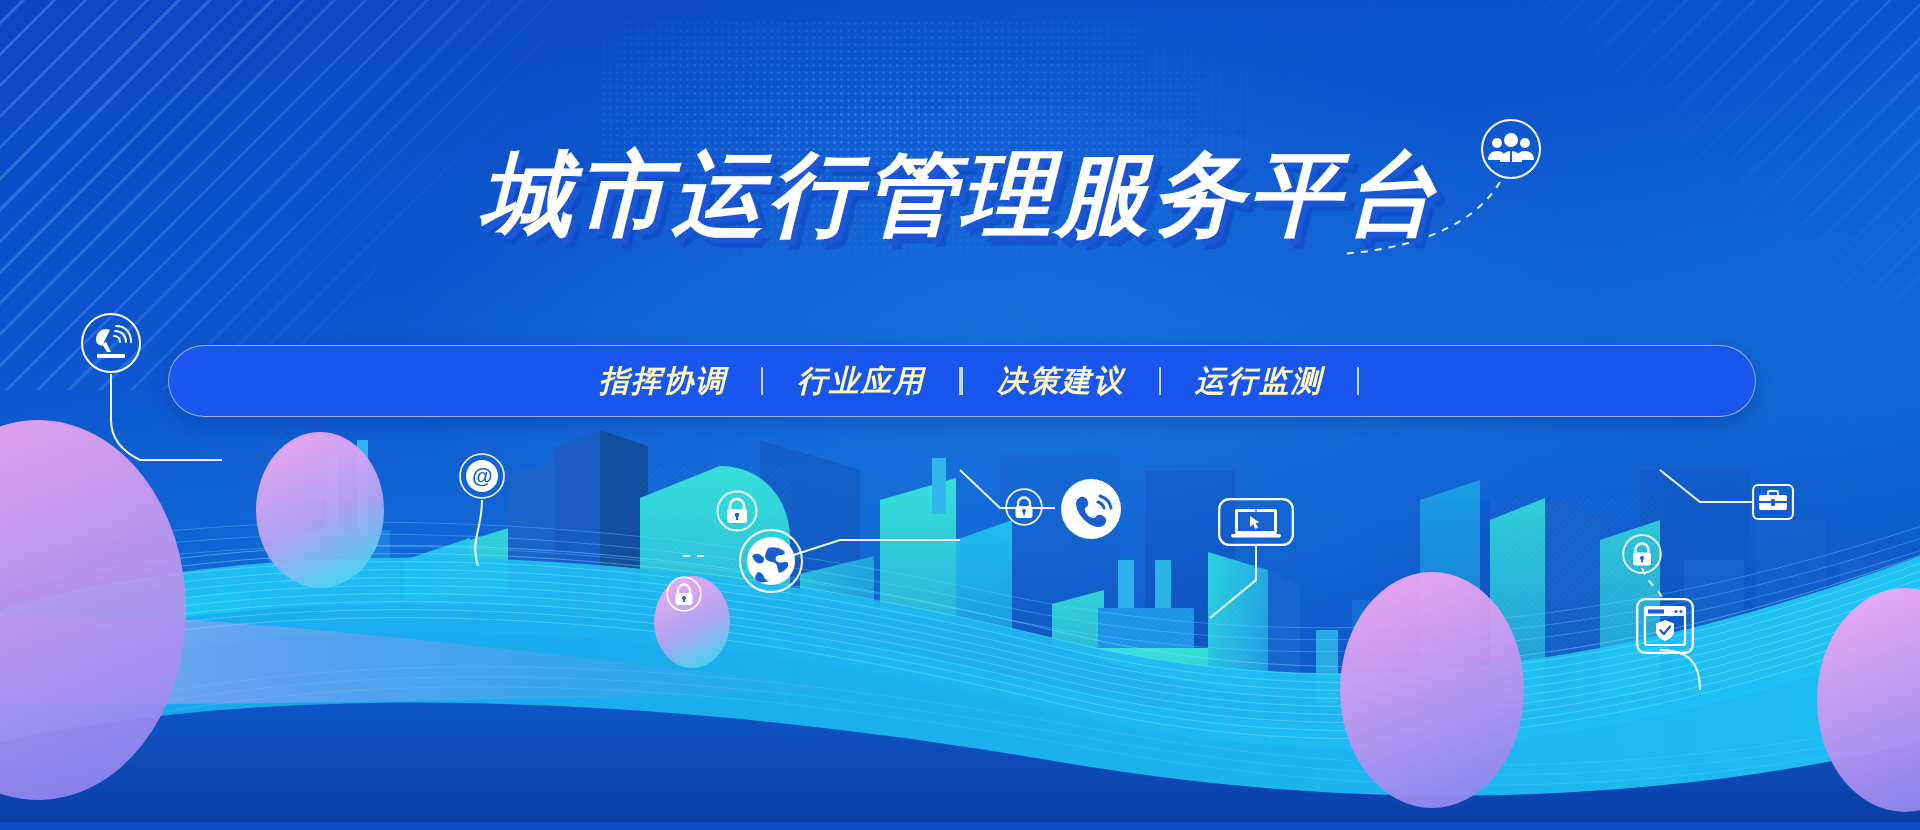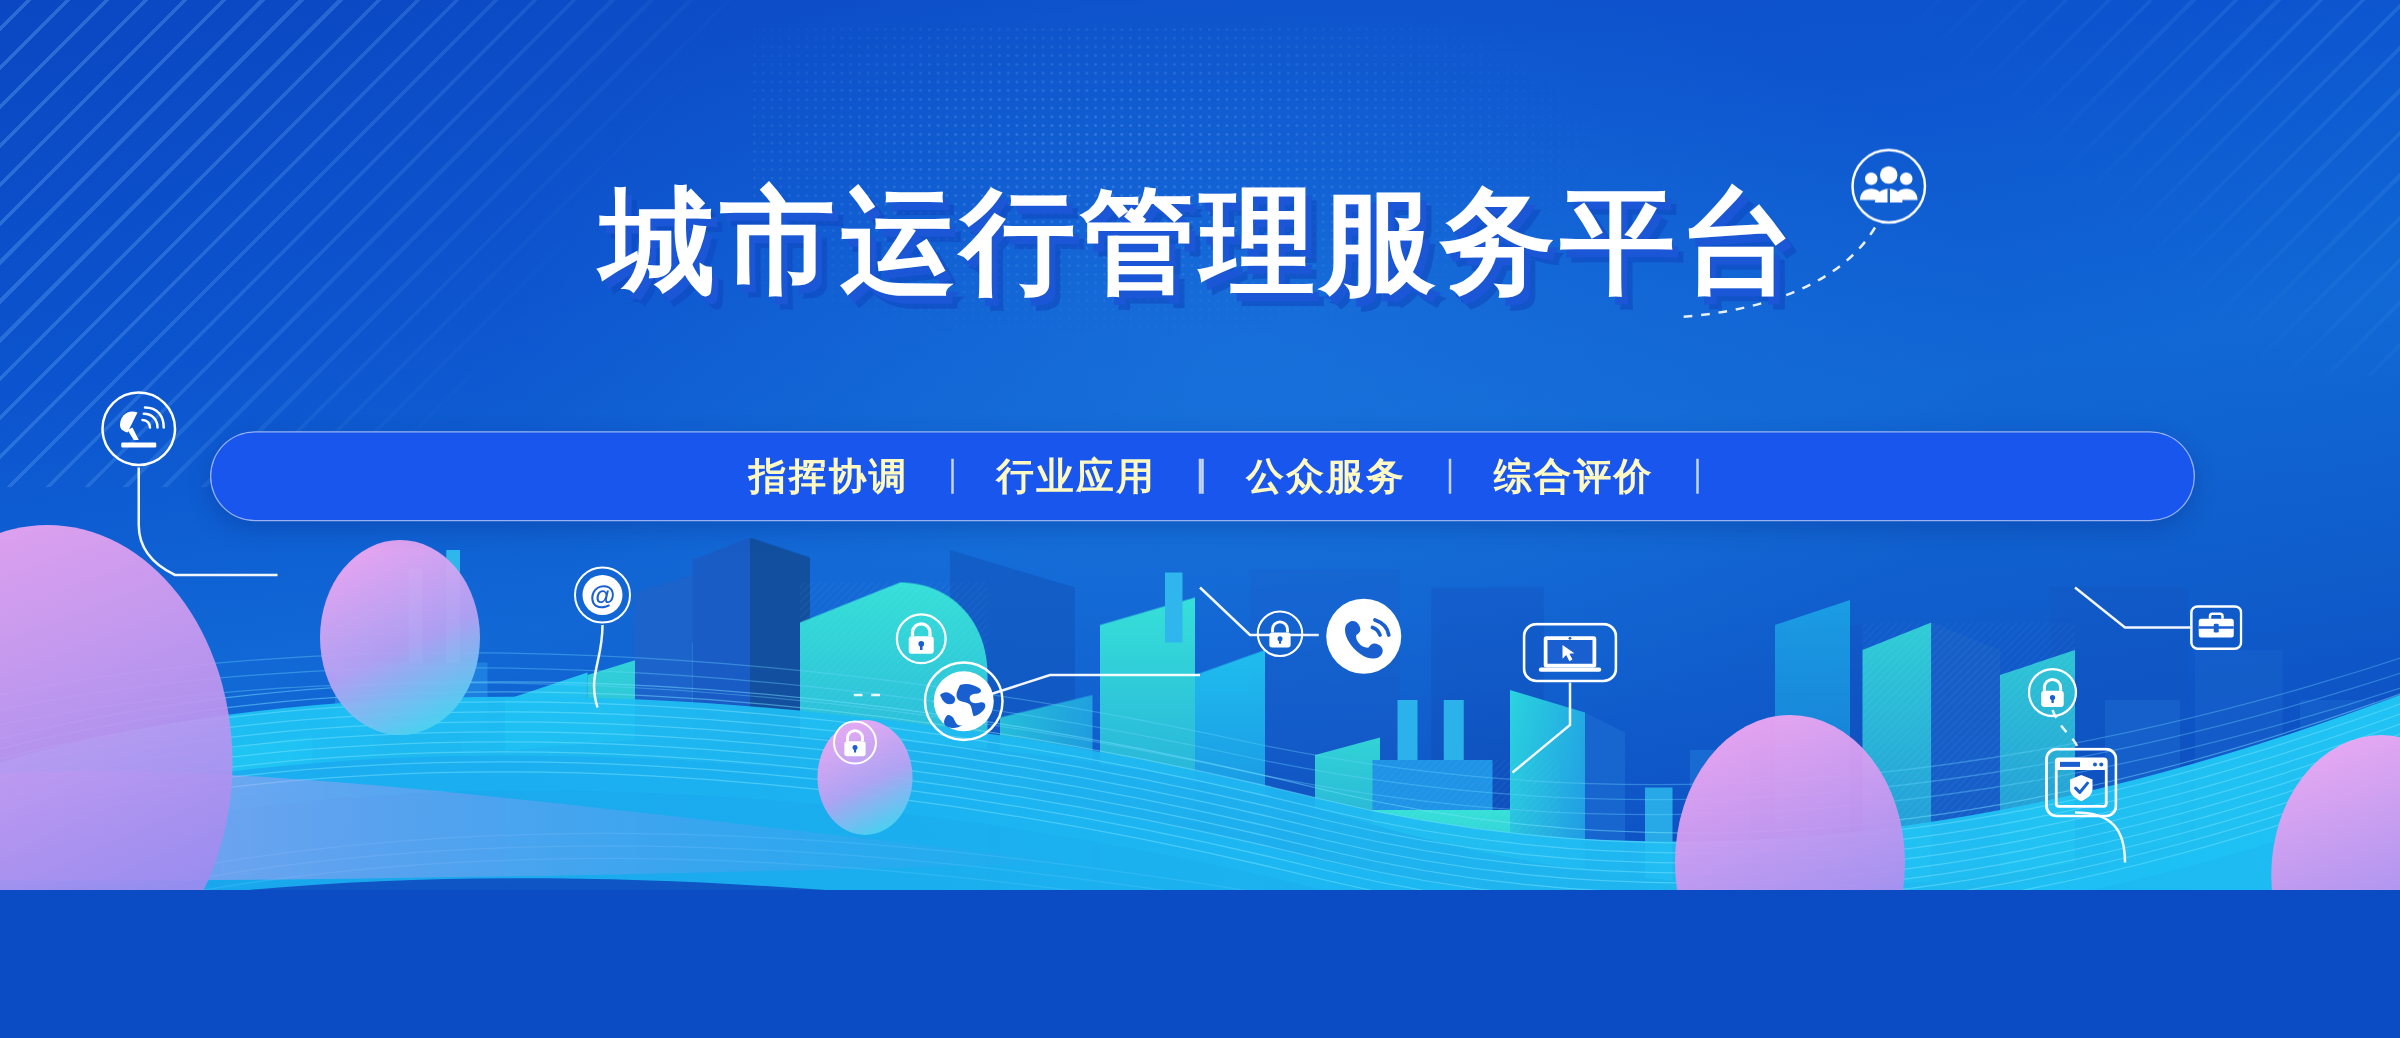--- a/index.html
+++ b/index.html
@@ -1,20 +1,20 @@
 <!DOCTYPE html>
 <html><head>
 <meta charset="utf-8">
 <style>
   * { margin:0; padding:0; box-sizing:border-box; }
   html,body { width:1920px; height:830px; overflow:hidden; background:#0b4bc4; }
   body { font-family:"Liberation Sans", sans-serif; }
 
-  #stage { position:relative; width:1920px; height:712px; overflow:hidden;
-    background:linear-gradient(170deg,#0b47c2 0%,#0c54cf 30%,#1169d6 55%,#0f5ccb 75%,#0c47bd 100%); }
+  #stage { position:relative; width:1920px; height:822px; overflow:hidden;
+    background:linear-gradient(170deg,#0b47c2 0%,#0c54cf 30%,#1169d6 55%,#0f5ccb 75%,#0c47bd 100%);font-style:italic; }
 
   
   .bg-radial{ position:absolute; inset:0;
     background:radial-gradient(ellipse 1100px 620px at 52% 40%, rgba(30,125,225,.55) 0%, rgba(20,90,205,.15) 55%, rgba(10,60,180,0) 80%);}
   .stripes{ position:absolute; left:-40px; top:-30px; width:640px; height:420px;
     background:repeating-linear-gradient(-45deg, rgba(120,190,255,.30) 0px, rgba(120,190,255,.30) 3px, rgba(120,190,255,0) 3px, rgba(120,190,255,0) 22px);
     -webkit-mask-image:linear-gradient(125deg, rgba(0,0,0,1) 10%, rgba(0,0,0,.85) 35%, rgba(0,0,0,0) 72%);
     mask-image:linear-gradient(125deg, rgba(0,0,0,1) 10%, rgba(0,0,0,.85) 35%, rgba(0,0,0,0) 72%);}
   .stripes2{ position:absolute; right:-80px; top:-60px; width:520px; height:360px;
     background:repeating-linear-gradient(-45deg, rgba(120,190,255,.22) 0px, rgba(120,190,255,.22) 3px, rgba(120,190,255,0) 3px, rgba(120,190,255,0) 24px);
@@ -225,23 +225,23 @@
   <div class="title-wrap">
     <h1 class="title">城市运行管理服务平台</h1>
   </div>
 
   <nav class="nav" id="nav">
       <span class="nav-item">指挥协调</span>
       <span class="nav-sep"></span>
       <span class="nav-item">行业应用</span>
       <span class="nav-sep"></span>
       <span class="nav-sep"></span>
-      <span class="nav-item">公众服务</span>
-      <span class="nav-sep"></span>
-      <span class="nav-item">综合评价</span>
+      <span class="nav-item">决策建议</span>
+      <span class="nav-sep"></span>
+      <span class="nav-item">运行监测</span>
       <span class="nav-sep"></span>
     </nav>
 
   <div class="badge" style="left:1480px;top:118px;width:62px;height:62px;">
     <svg width="62" height="62" viewBox="0 0 62 62">
       <circle cx="31" cy="31" r="29" fill="none" stroke="#fff" stroke-width="2"></circle>
       <g fill="#fff">
         <circle cx="31" cy="22" r="7"></circle>
           <path d="M20 44c0-7 5-11 11-11s11 4 11 11z"></path>
         <circle cx="17" cy="25" r="5"></circle>

